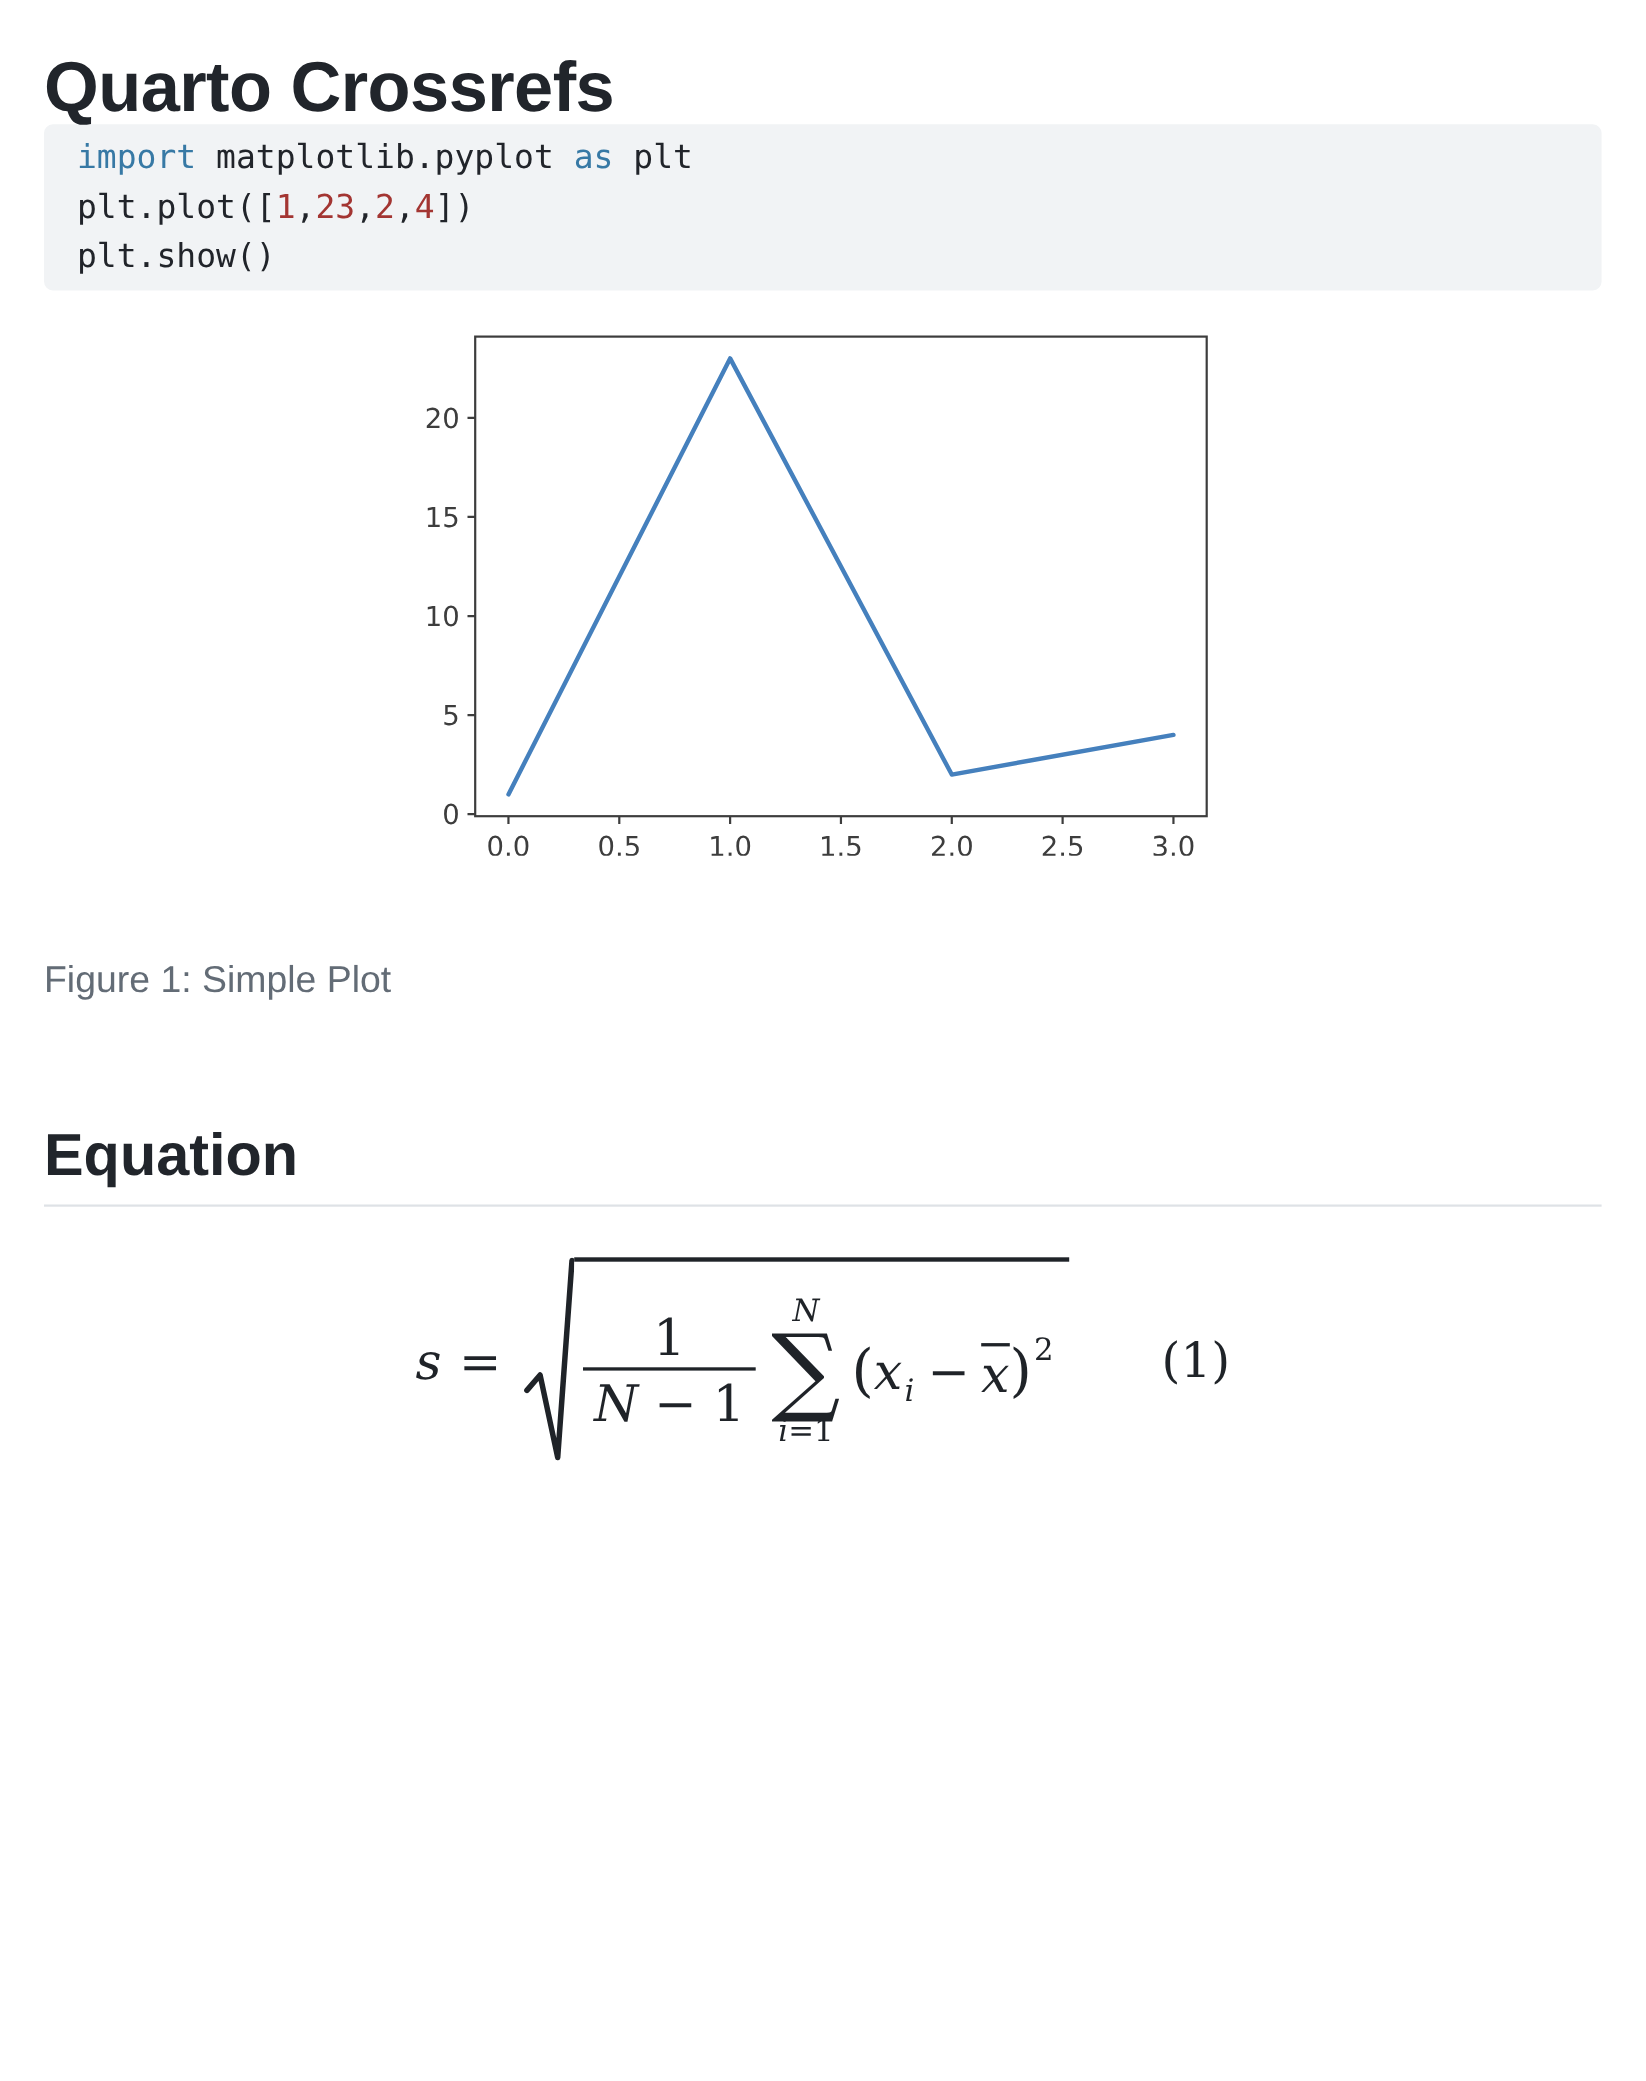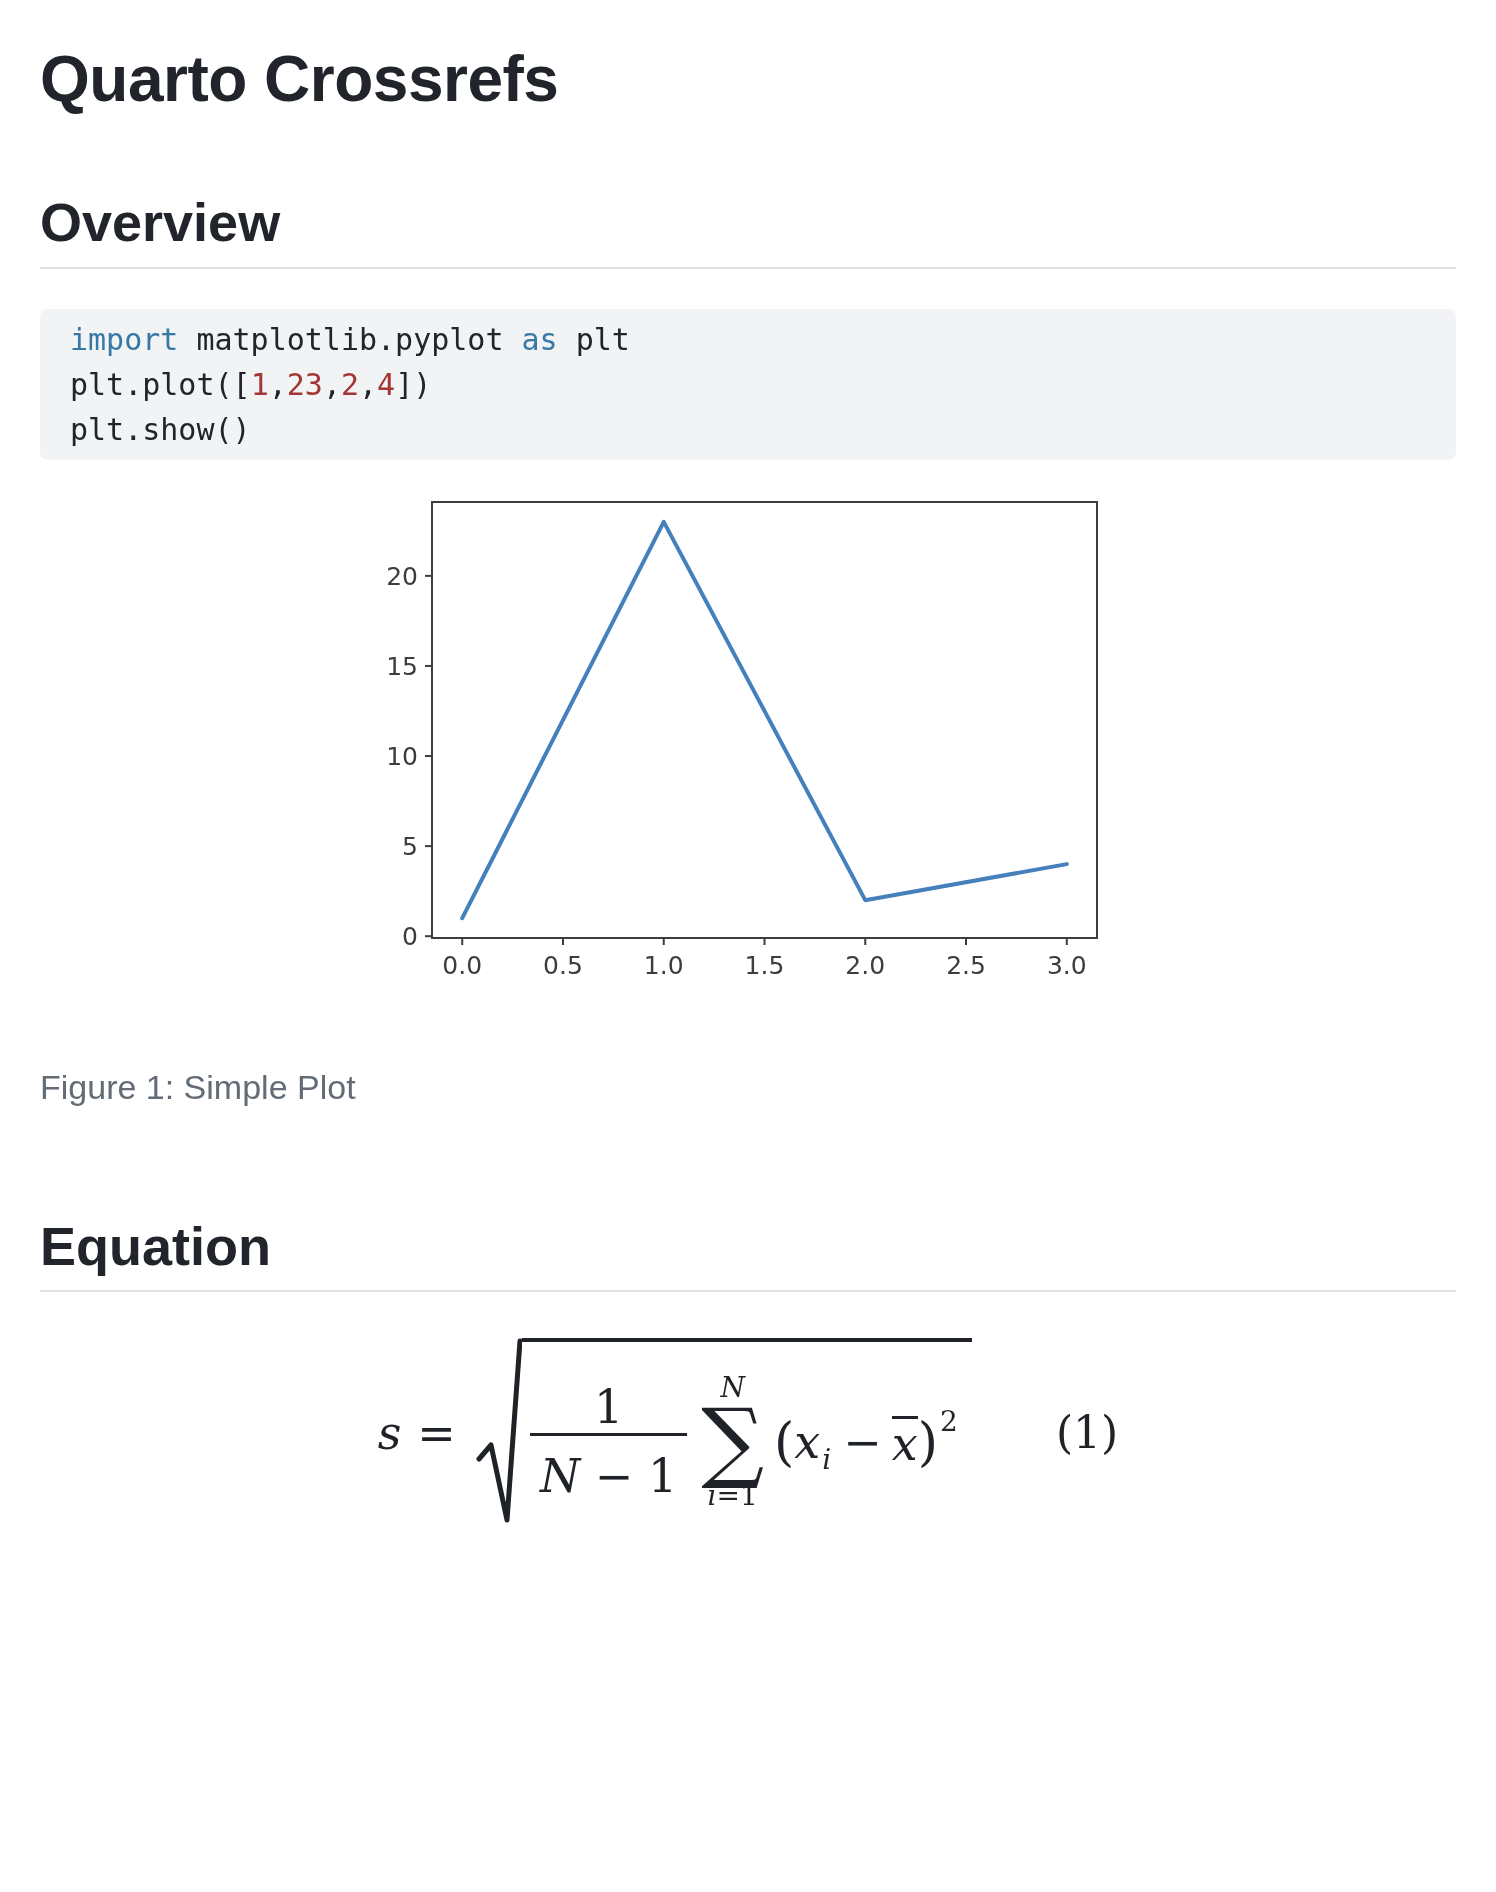--- a/index.html
+++ b/index.html
@@ -39,40 +39,39 @@
   .m-lhs{font-size:46px;margin-right:16px;}
   .m-eq{font-size:46px;margin-right:20px;}
   .sqrt{display:flex;align-items:stretch;}
   .sqrt svg{flex:none;}
   .radicand{
     border-top:4px solid #1f2328;display:flex;align-items:center;
     padding:14px 14px 0 8px;min-height:186px;
   }
   .frac{display:inline-flex;flex-direction:column;align-items:center;font-size:46px;line-height:1.15;margin-right:6px;}
   .frac .num{padding:0 6px;}
-  .frac .den{border-top:3px solid #1f2328;padding:14px 10px 0;white-space:nowrap;}
+  .frac .den{border-top:3px solid #1f2328;padding:4px 10px 0;white-space:nowrap;}
   .sum-stack{display:inline-flex;flex-direction:column;align-items:center;margin:0 10px 0 8px;line-height:1;}
   .sum-top{font-size:28px;line-height:1;margin-bottom:2px;}
   .sum-sym{font-size:88px;line-height:0.85;font-weight:500;}
   .sum-bot{font-size:28px;line-height:1;margin-top:4px;white-space:nowrap;}
   .expr{font-size:46px;display:inline-flex;align-items:center;line-height:1;}
   .expr .paren{font-size:52px;}
   .m-sub{font-size:28px;align-self:flex-end;margin:0 2px -6px 2px;}
   .m-sup{font-size:28px;align-self:flex-start;margin:-8px 0 0 2px;}
   .m-minus{margin:0 10px;}
   .xbar{border-top:3px solid #1f2328;padding-top:2px;display:inline-block;}
   .eq-tag{font-size:44px;margin-left:84px;}
 </style>
 </head>
 <body>
 
 <h1>Quarto Crossrefs</h1>
 
 <section>
-  <h2>Overview</h2>
 </section>
 
 <section>
   <pre class="code-block"><div class="code-line"><span class="tok-kw">import</span><span> matplotlib.pyplot </span><span class="tok-kw">as</span><span> plt</span></div><div class="code-line"><span>plt.plot([</span><span class="tok-num">1</span><span>,</span><span class="tok-num">23</span><span>,</span><span class="tok-num">2</span><span>,</span><span class="tok-num">4</span><span>])</span></div><div class="code-line"><span>plt.show()</span></div></pre>
   <figure class="plot-figure">
     <div>
         <svg width="726" height="486" viewBox="0 0 726 486">
           <rect x="47" y="14" width="665" height="436" fill="none" stroke="#3d3d3d" stroke-width="2"></rect>
           <line x1="77.22727272727272" y1="450" x2="77.22727272727272" y2="457" stroke="#3d3d3d" stroke-width="2"></line>
           <text x="77.22727272727272" y="486" text-anchor="middle" fill="#3d3d3d" font-size="25px" font-family="&quot;DejaVu Sans&quot;, sans-serif">0.0</text>

